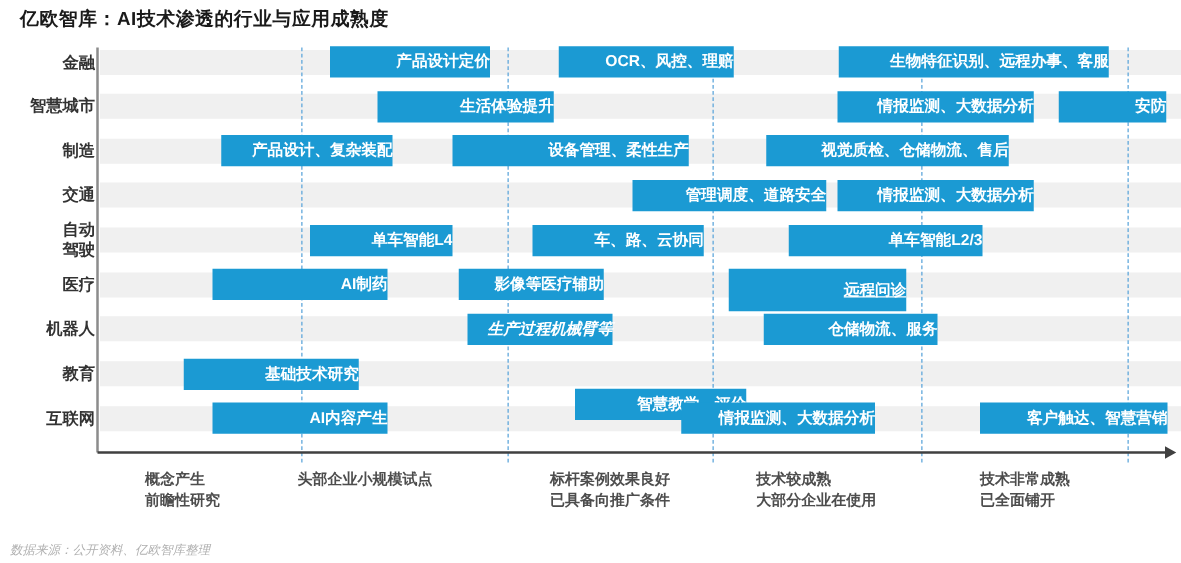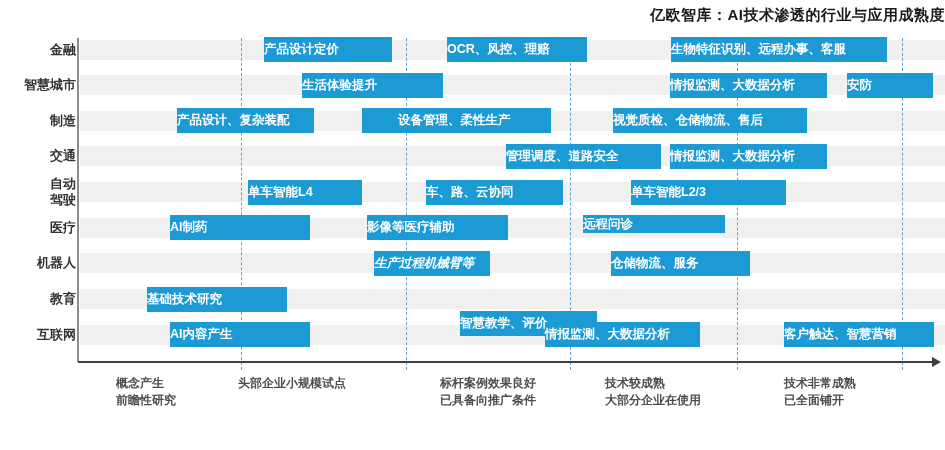--- a/index.html
+++ b/index.html
@@ -1,34 +1,34 @@
 <!DOCTYPE html>
 <html style="--box-fill: #1b9ad3; --box-text: #ffffff; --band-fill: #f0f0f0; --dash-color: #5aa4da; --yaxis-color: #8c8c8c; --xaxis-color: #404040; --industry-color: #333333; --stage-color: #4d4d4d; --title-color: #1a1a1a; --source-color: #b0b0b0;"><head>
 <meta charset="utf-8">
 <style>
   html,body{margin:0;padding:0;background:#ffffff;}
   body{font-family:"Liberation Sans","DejaVu Sans",sans-serif;}
   .canvas{position:relative;width:945px;height:450px;background:#ffffff;overflow:hidden;}
-  .title{position:absolute;top:6px;left:4px;right:0;text-align:right;
+  .title{position:absolute;top:6px;left:16px;right:0;text-align:left;
          font-size:15px;font-weight:bold;color:var(--title-color);letter-spacing:.5px;}
   .band{position:absolute;left:80px;width:865px;background:var(--band-fill);z-index:1;}
   .dash{position:absolute;top:38px;height:332px;width:0;
         border-left:1px dashed var(--dash-color);z-index:2;}
   .yaxis{position:absolute;left:77px;top:38px;width:2px;height:324px;
          background:var(--yaxis-color);z-index:3;}
   .xaxis{position:absolute;left:78px;top:361px;width:855px;height:2px;
          background:var(--xaxis-color);z-index:3;}
   .xarrow{position:absolute;left:932px;top:357px;width:0;height:0;z-index:3;
           border-left:9px solid var(--xaxis-color);
           border-top:5px solid transparent;border-bottom:5px solid transparent;}
   .industry{position:absolute;left:0;width:76px;text-align:right;z-index:5;
             font-size:13px;font-weight:bold;color:var(--industry-color);}
   .industry div{height:16px;line-height:16px;}
   .box{position:absolute;z-index:4;background:var(--box-fill);color:var(--box-text);
-       display:flex;align-items:center;justify-content:flex-start;
+       display:flex;align-items:center;justify-content:flex-end;
        font-size:12.5px;font-weight:bold;white-space:nowrap;}
   .stage{position:absolute;top:375px;transform:translateX(-50%);text-align:left;
          font-size:12px;font-weight:bold;color:var(--stage-color);
          line-height:17px;white-space:nowrap;z-index:5;}
   .source{position:absolute;left:8px;top:433px;font-size:10px;font-style:italic;
           color:var(--source-color);z-index:5;}
 </style>
 </head>
 <body>
 
@@ -101,24 +101,24 @@
       <div class="box" style="left: 631px; width: 155px; top: 179.6px; height: 25px;">
         <div class="">单车智能L2/3</div>
       </div>
       <div class="band" style="top: 217.75px; height: 20px;"></div>
       <div class="industry" style="top: 219.75px;">
         <div class="">医疗</div>
       </div>
       <div class="box" style="left: 170px; width: 140px; top: 215.25px; height: 25px;">
         <div class="">AI制药</div>
       </div>
-      <div class="box" style="left: 367px; width: 141px; top: 215.25px; height: 25px;">
+      <div class="box" style="left: 367px; width: 116px; top: 215.25px; height: 25px;">
         <div class="">影像等医疗辅助</div>
       </div>
-      <div class="box" style="left: 583px; width: 142px; top: 215.25px; height: 18px;">
+      <div class="box" style="left: 583px; width: 142px; top: 215.25px; height: 34px; text-decoration: underline;">
         <div class="">远程问诊</div>
       </div>
       <div class="band" style="top: 253.4px; height: 20px;"></div>
       <div class="industry" style="top: 255.4px;">
         <div class="">机器人</div>
       </div>
       <div class="box" style="left: 374px; width: 116px; top: 250.9px; height: 25px; font-style: italic;">
         <div class="">生产过程机械臂等</div>
       </div>
       <div class="box" style="left: 611px; width: 139px; top: 250.9px; height: 25px;">
@@ -165,13 +165,14 @@
       </div>
       <div class="stage" style="left: 653px;">
         <div class="">技术较成熟</div>
         <div class="">大部分企业在使用</div>
       </div>
       <div class="stage" style="left: 820px;">
         <div class="">技术非常成熟</div>
         <div class="">已全面铺开</div>
       </div>
     </div>
+  <div class="source">数据来源：公开资料、亿欧智库整理</div>
 </div>
 
 </body></html>

